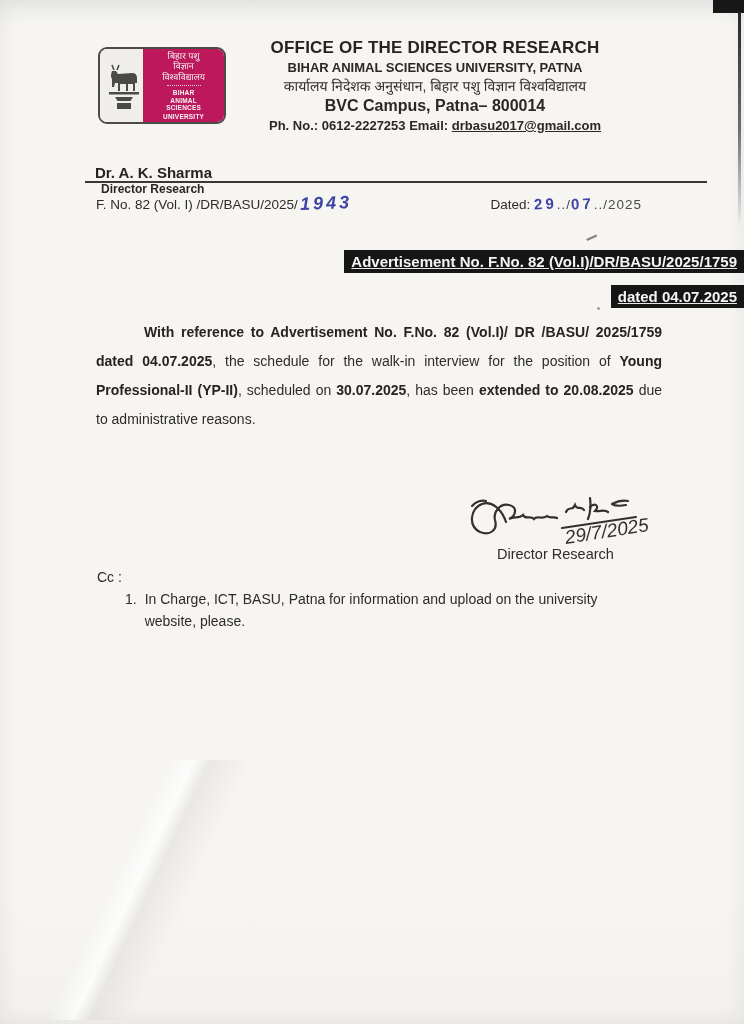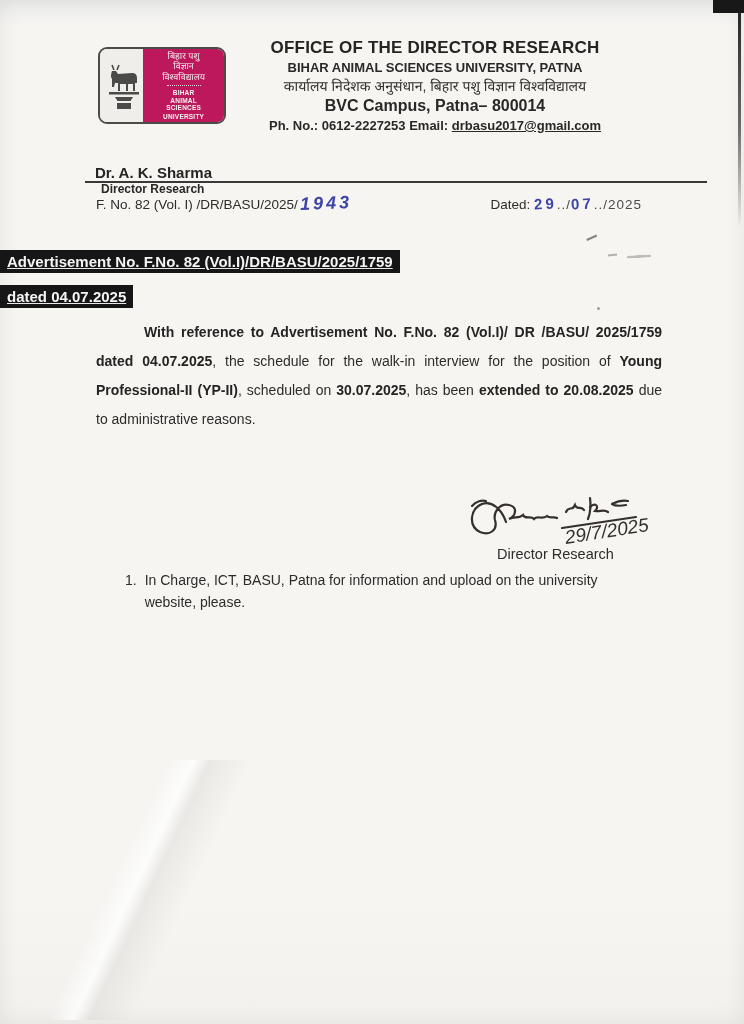--- a/index.html
+++ b/index.html
@@ -40,21 +40,21 @@
   .sig-name{font-size:15px;font-weight:bold;color:#262422;}
   .sig-title{font-size:12px;font-weight:bold;margin-left:6px;margin-top:1px;color:#2a2826;}
   .rule{position:absolute;left:85px;top:181px;width:622px;height:2px;background:#3b3937;}
   
   .refline{position:absolute;left:96px;top:193px;width:546px;display:flex;justify-content:space-between;align-items:baseline;font-size:13.5px;}
   .hw{color:#3d44a6;display:inline-block;}
   .fileno-hw{font-size:18px;font-style:italic;font-weight:600;letter-spacing:3px;transform:rotate(-2deg);margin-left:2px;}
   .dated .hw{font-size:15px;font-weight:600;letter-spacing:3px;transform:rotate(-3deg);}
   .dotsep{color:#4a4a4a;letter-spacing:1px;}
   
-  .adv-head{position:absolute;left:0;top:250px;width:744px;text-align:left;}
+  .adv-head{position:absolute;left:0;top:250px;width:744px;text-align:right;}
   .adv-bar{display:inline-block;background:#161616;color:#f5f5f5;font-weight:bold;font-size:15px;
     padding:3px 7px;text-decoration:underline;text-decoration-color:#e8e8e8;}
   .adv-bar.line2{margin-top:12px;}
   
   .body-text{position:absolute;left:96px;top:318px;width:566px;font-size:14px;line-height:29px;text-align:justify;color:#2e2c2a;}
   .body-text p{margin:0;text-indent:48px;}
   .b{font-weight:bold;color:#262422;}
   
   .sign-block{position:absolute;left:462px;top:490px;width:230px;}
   .sign-svg{display:block;}
@@ -144,19 +144,20 @@
         <path d="M128 17 C133 12 138 16 133 21 C138 22 142 19 146 22"></path>
         <path d="M150 14 C156 11 161 10 166 11 M150 14 C153 16 159 16 164 15"></path>
         <path d="M100 38 L174 27"></path>
       </g>
       <text x="104" y="54" transform="rotate(-9 104 54)" font-size="19" font-style="italic" fill="#35302b" font-family="Liberation Sans, sans-serif">29/7/2025</text>
     </svg>
     <div class="sign-title">Director Research</div>
   </div>
 
   <div class="cc">
+    <div class="cc-label">Cc :</div>
     <div class="cc-item">
       <span class="cc-num">1.</span>
       <span>In Charge,  ICT, BASU, Patna for information and upload on the university website,  please.</span>
     </div>
   </div>
 
 </div>
 
 </body></html>

